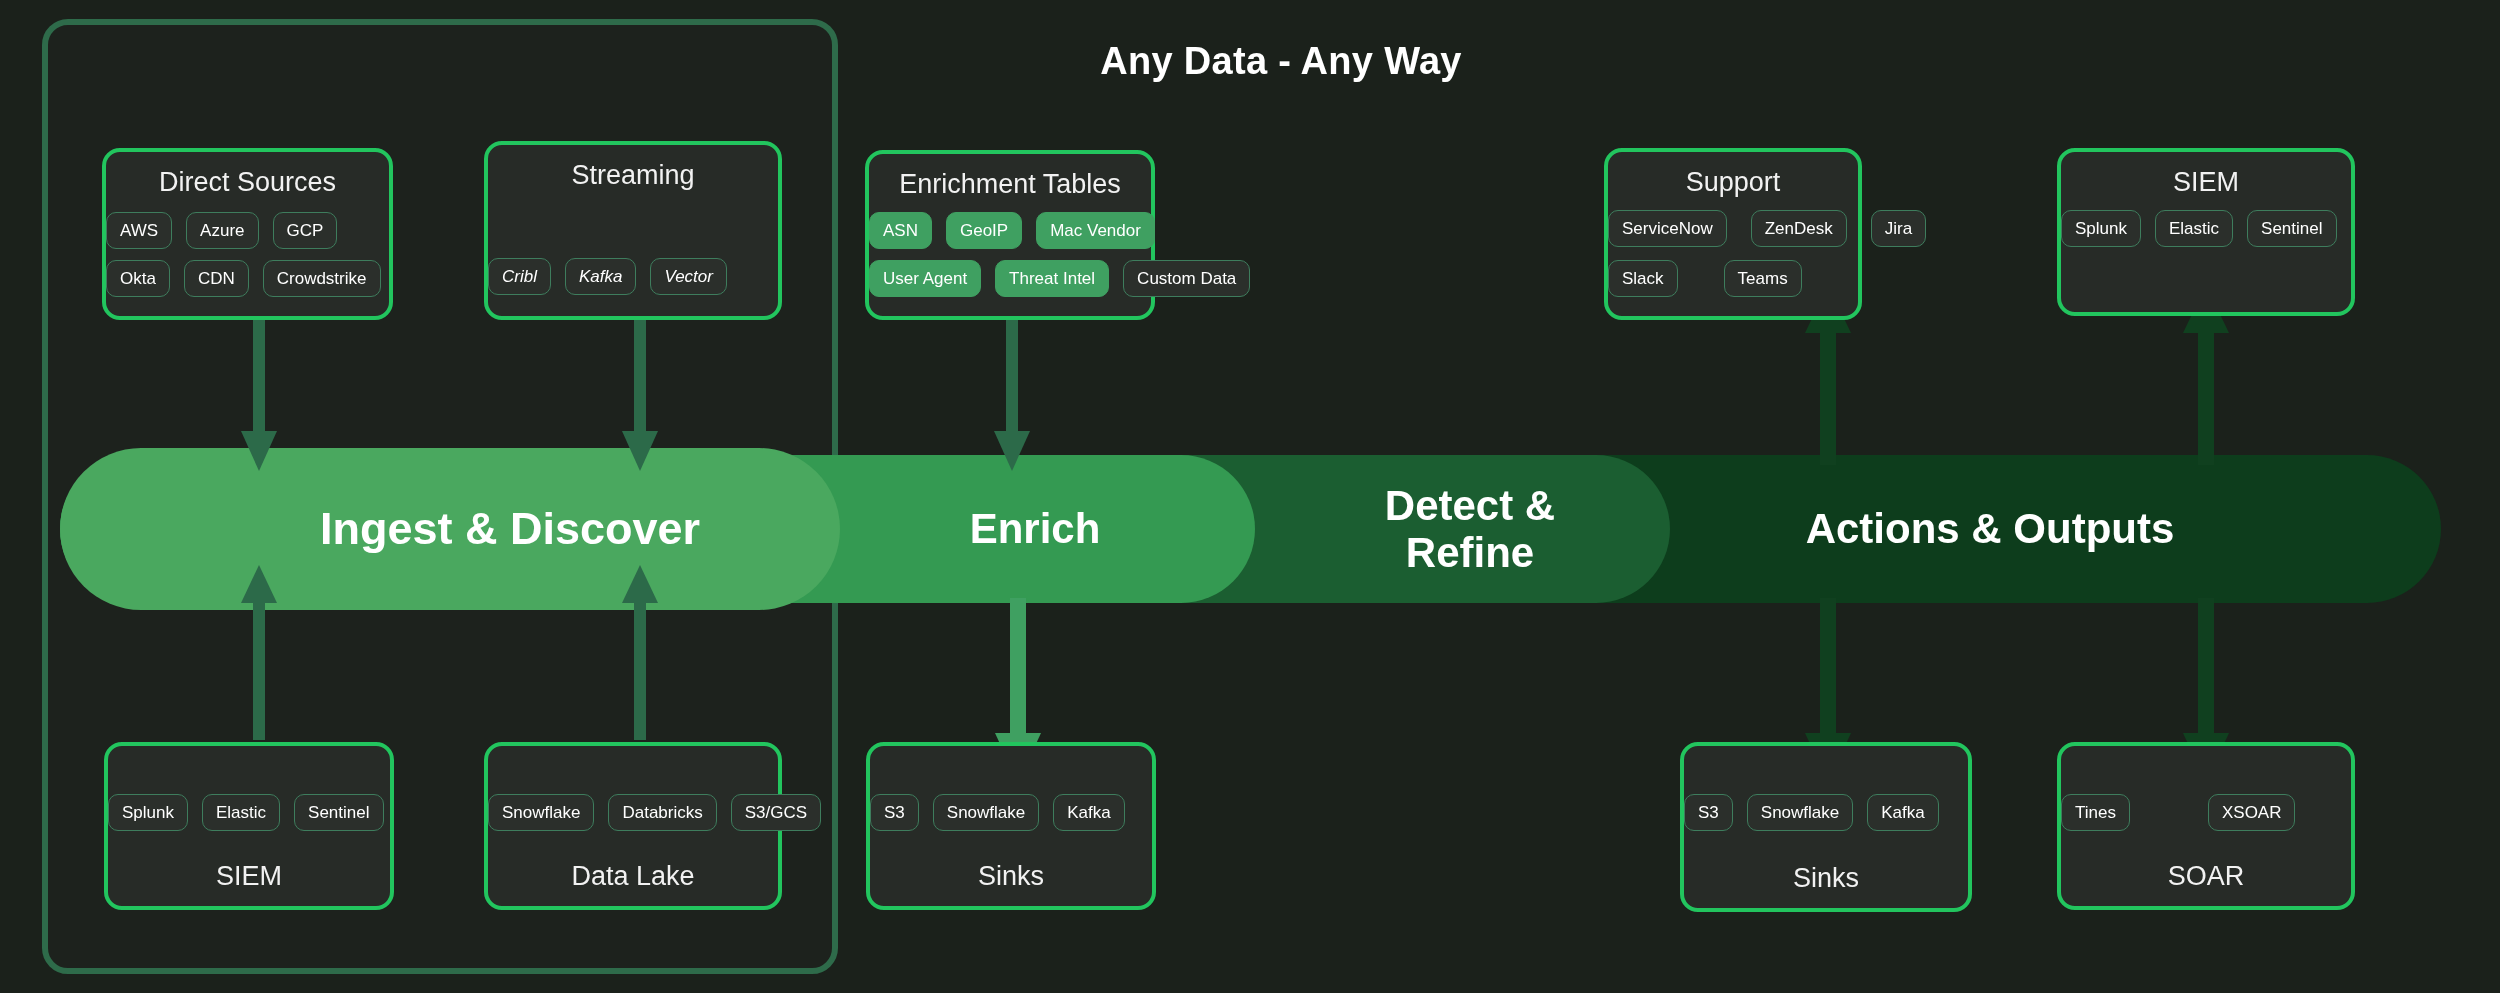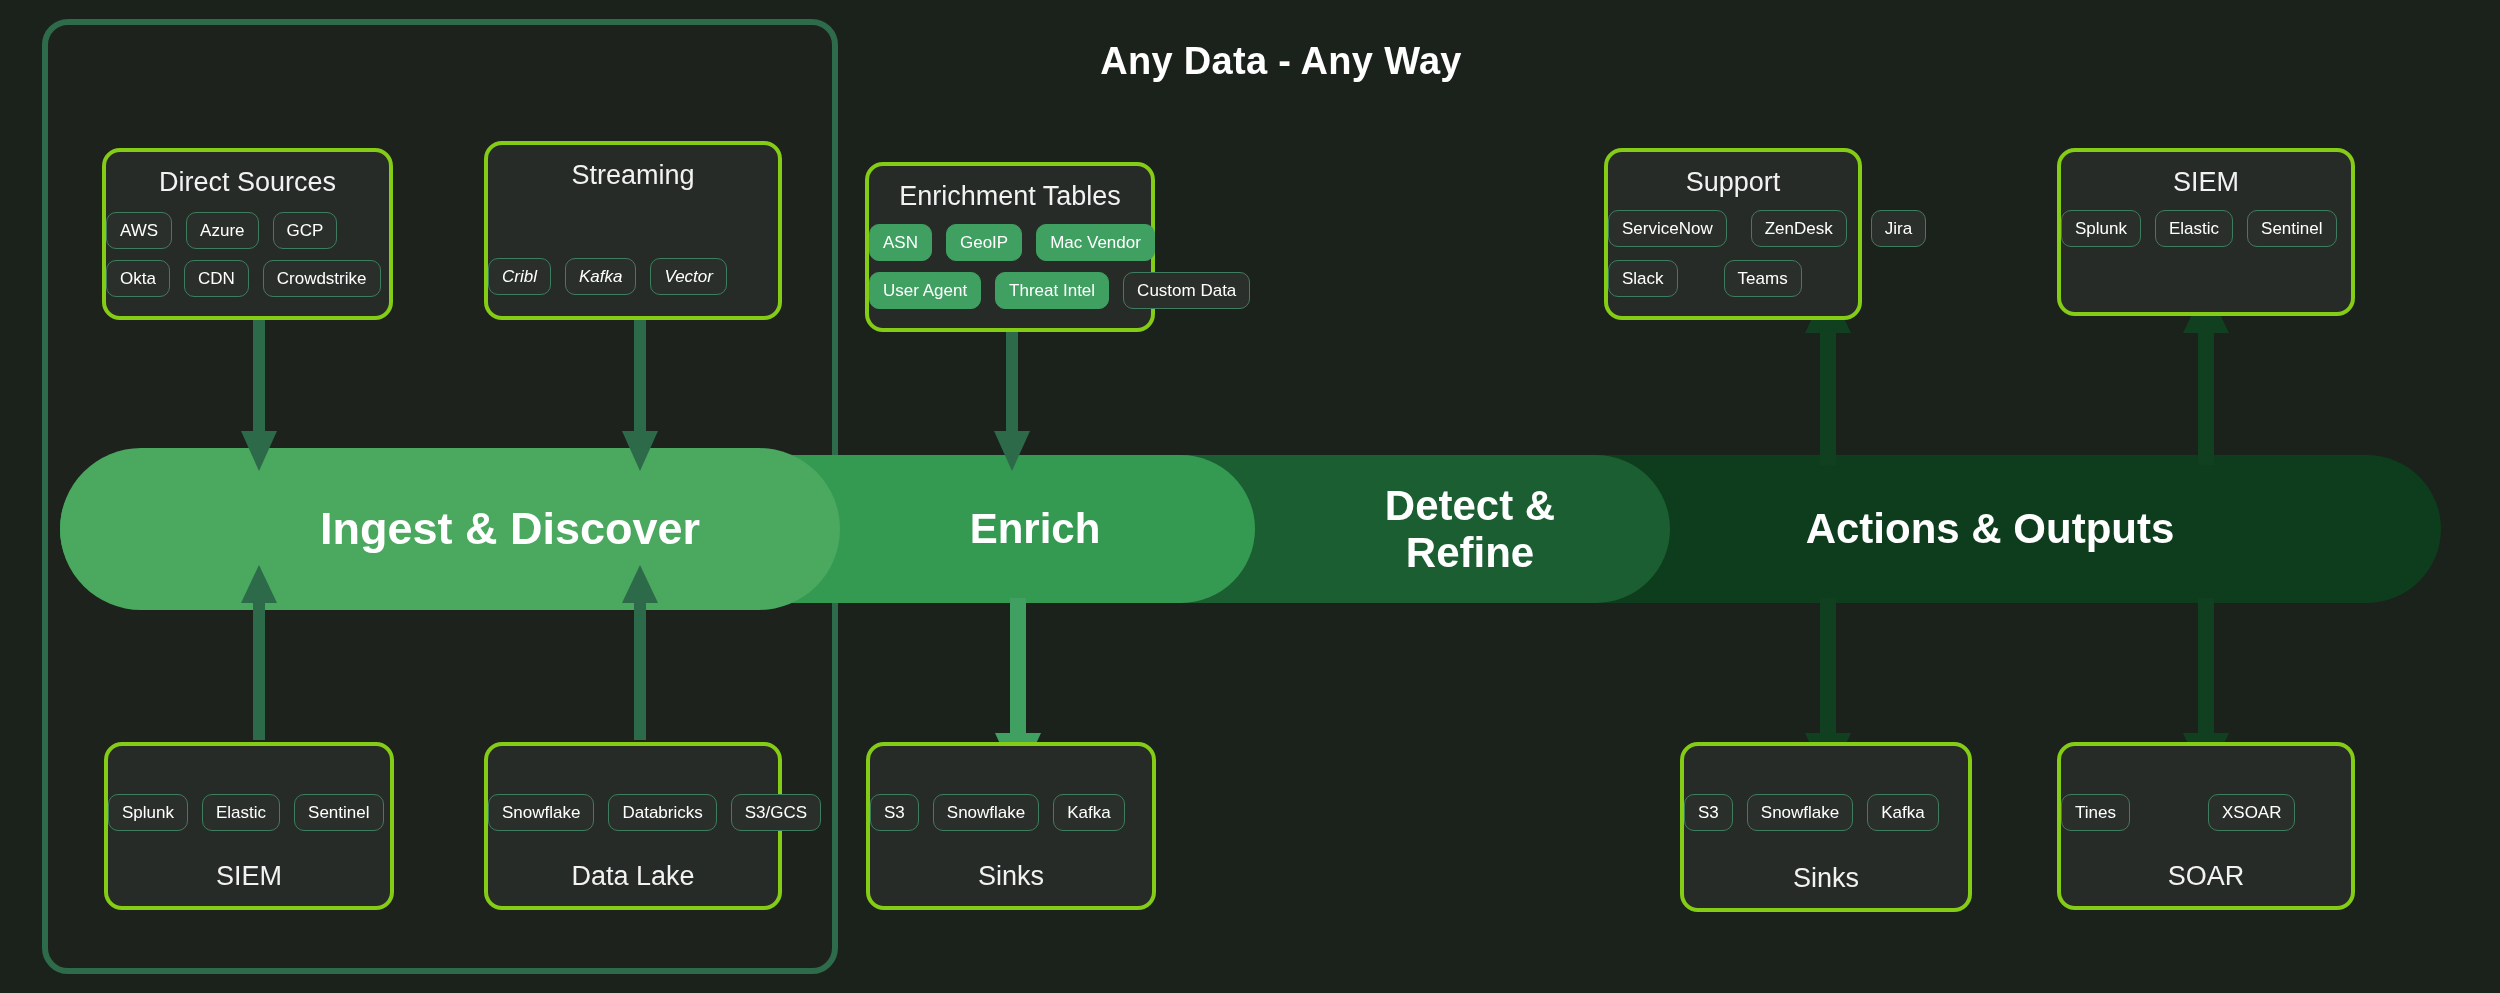--- a/index.html
+++ b/index.html
@@ -118,21 +118,21 @@
     position: absolute;
     left: 170px;
     width: 560px;
     font-size: 45px;
   }
 
   
   .card {
     position: absolute;
     background: #272b27;
-    border: 4px solid #84cc16;
+    border: 4px solid #22c55e;
     border-radius: 18px;
     z-index: 8;
   }
 
   .card-title {
     position: absolute;
     left: 0;
     width: 100%;
     text-align: center;
     color: #f2f2f2;
@@ -292,21 +292,21 @@
 
   <div class="card" style="left:484px; top:141px; width:298px; height:179px;">
     <div class="card-title top">Streaming</div>
     <div class="chip-row" style="top:113px;font-style:italic;">
       <div class="chip">Cribl</div>
       <div class="chip">Kafka</div>
       <div class="chip">Vector</div>
     </div>
   </div>
 
-  <div class="card" style="left:865px; top:150px; width:290px; height:170px;margin-top:12px;">
+  <div class="card" style="left:865px; top:150px; width:290px; height:170px;">
     <div class="card-title top">Enrichment Tables</div>
     <div class="chip-row" style="top:58px;">
       <div class="chip filled">ASN</div>
       <div class="chip filled">GeoIP</div>
       <div class="chip filled">Mac Vendor</div>
     </div>
     <div class="chip-row" style="top:106px;">
       <div class="chip filled">User Agent</div>
       <div class="chip filled">Threat Intel</div>
       <div class="chip">Custom Data</div>

